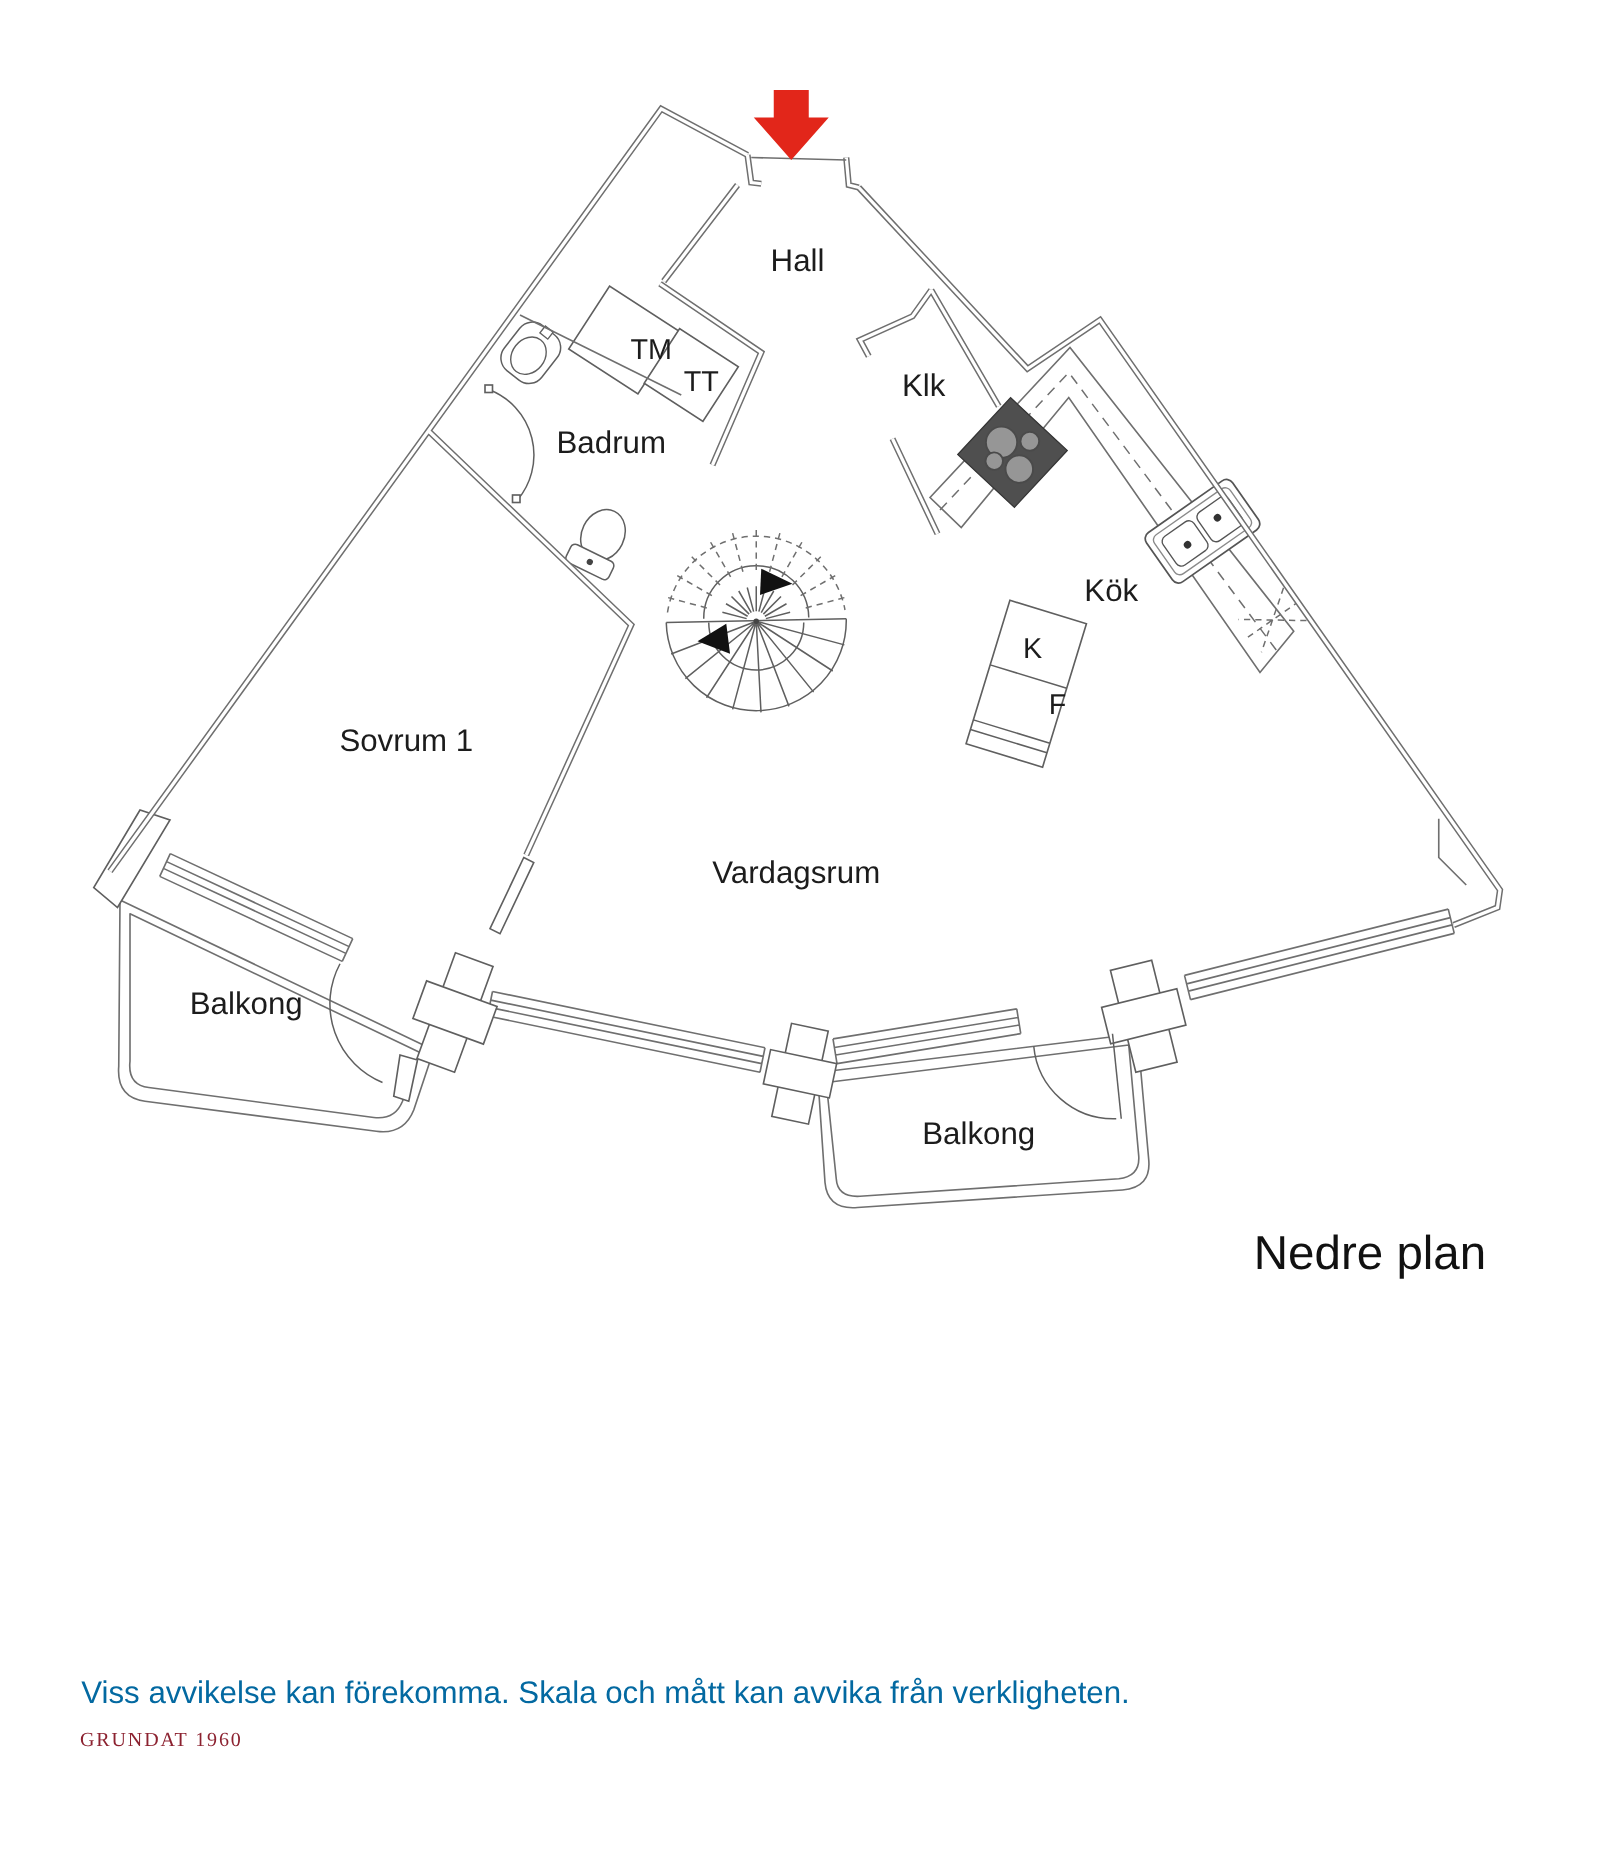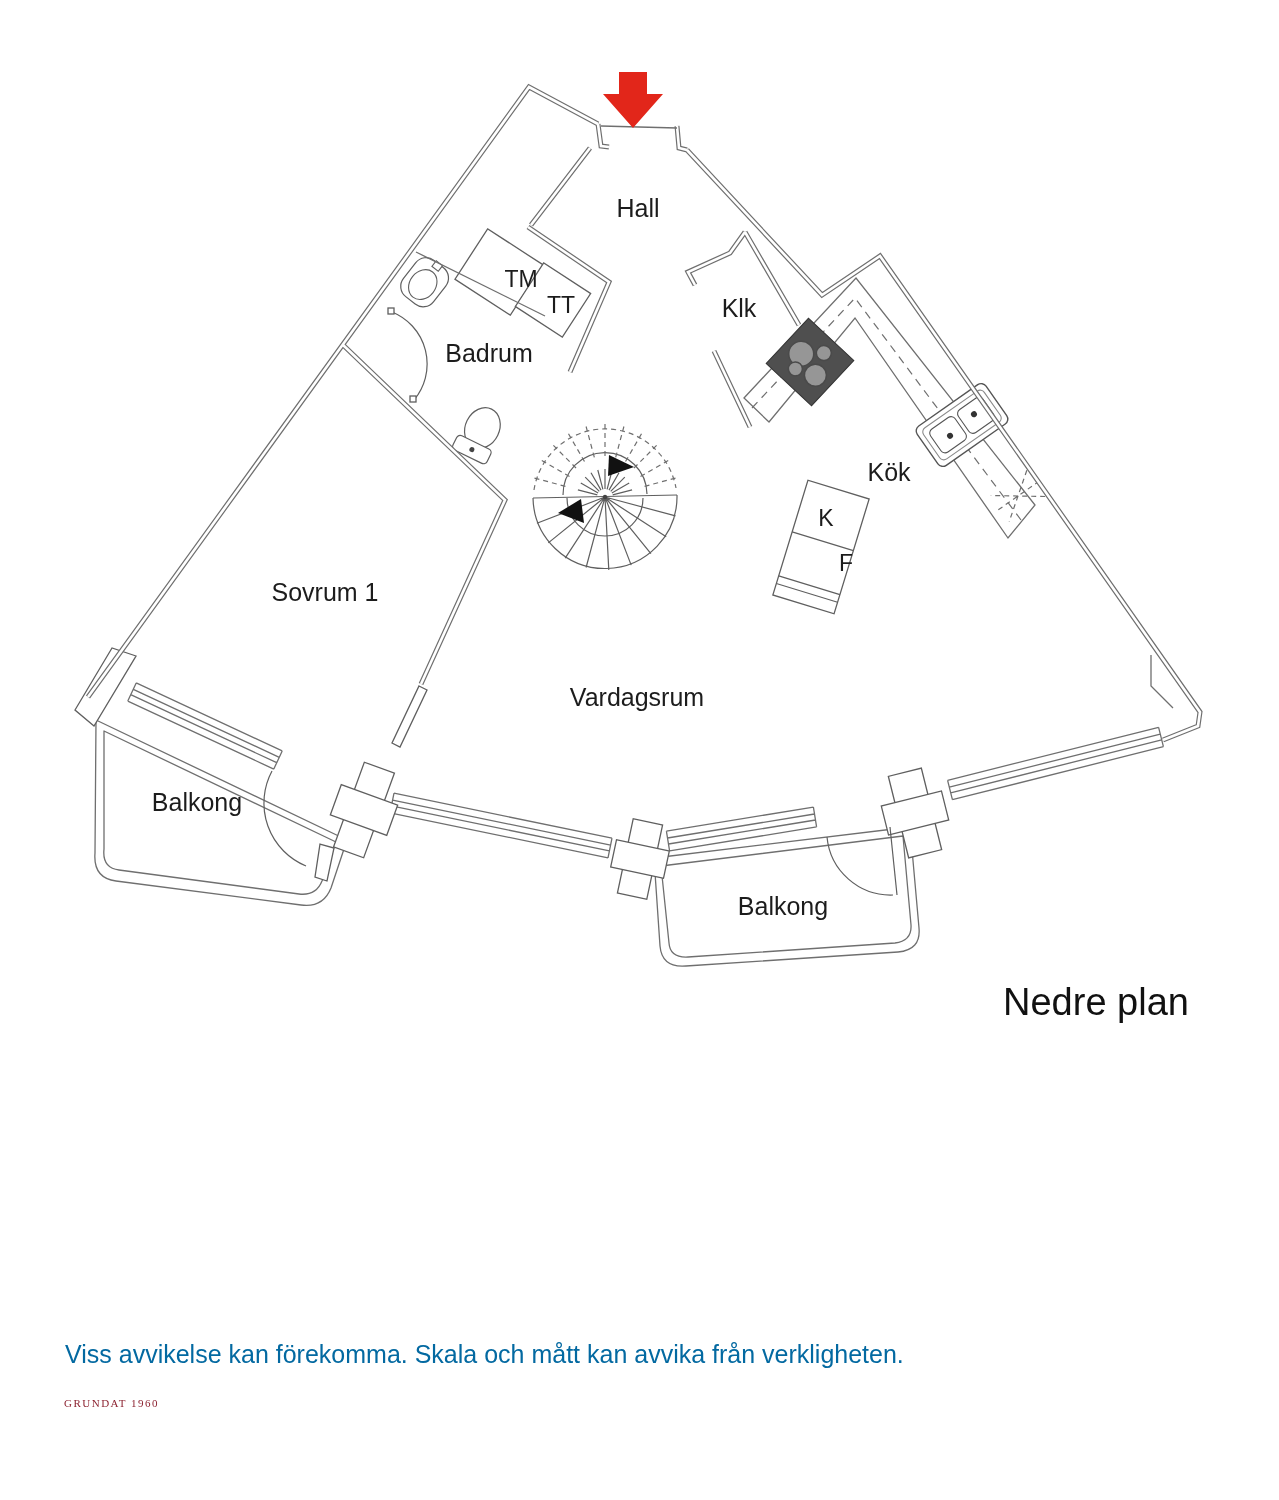--- a/index.html
+++ b/index.html
@@ -11,21 +11,21 @@
   .wall-outer{fill:none;stroke:#6f6f6f;stroke-width:5;stroke-linejoin:miter;stroke-linecap:butt;}
   .wall-inner{fill:none;stroke:#ffffff;stroke-width:2.6;stroke-linejoin:miter;stroke-linecap:butt;}
   .thin{fill:none;stroke:#6f6f6f;stroke-width:1.3;}
   .fixture{fill:#ffffff;stroke:#5f5f5f;stroke-width:1.3;}
   .fixline{fill:none;stroke:#5f5f5f;stroke-width:1.2;}
   .dash{fill:none;stroke:#6f6f6f;stroke-width:1.2;stroke-dasharray:8 6;}
   .dash2{fill:none;stroke:#6f6f6f;stroke-width:1.2;stroke-dasharray:5 4;}
   .footer-disclaimer{position:absolute;left:65px;top:1340px;font-size:25px;color:#0369a1;}
   .brand-block{position:absolute;left:64px;top:1378px;text-align:center;}
   .brand-name{font-family:"Liberation Serif",serif;font-size:33px;font-weight:bold;color:#8c2230;letter-spacing:1px;line-height:1;}
-  .brand-sub{font-family:"Liberation Serif",serif;font-size:11px;color:#8c2230;letter-spacing:1.5px;margin-top:19px;}
+  .brand-sub{font-family:"Liberation Serif",serif;font-size:16px;color:#8c2230;letter-spacing:1.5px;margin-top:6px;}
 </style>
 </head>
 <body>
 
 <svg id="plan" width="1279" height="1500" viewBox="0 0 1279 1500">
 
   <g>
     <path class="thin" stroke-linejoin="round" d="M 96,720 L 347,840 L 331,888 Q 323,908 301,905 L 116,881 Q 93,878 95,853 Z"></path>
     <path class="thin" stroke-linejoin="round" d="M 104,731 L 336,842 L 322,881 Q 316,896 299,894 L 119,870 Q 102,868 104,849 Z"></path>
   </g>

